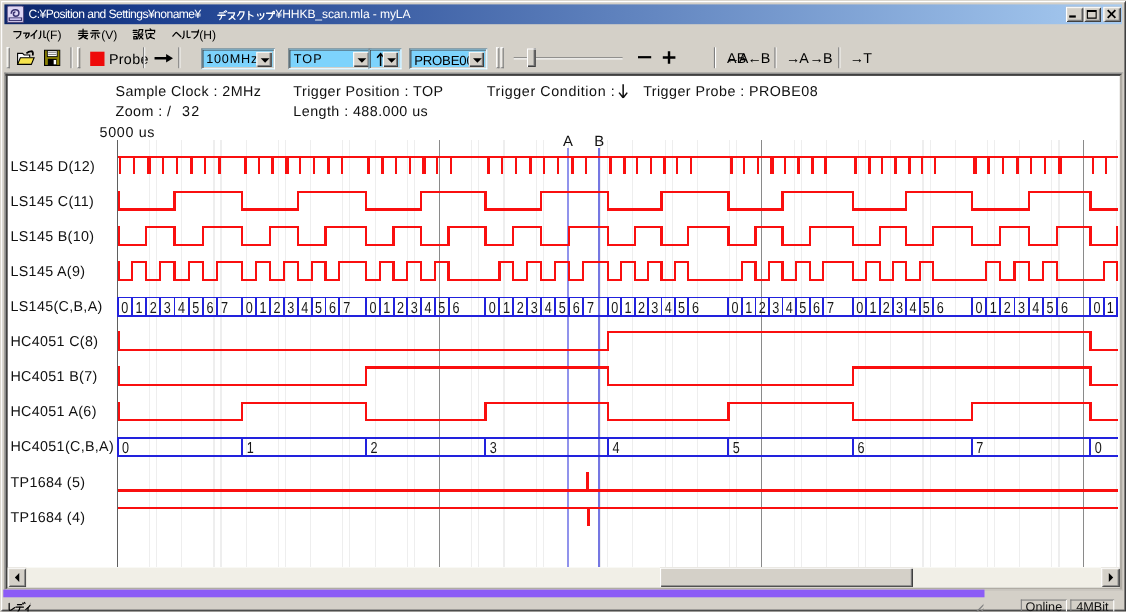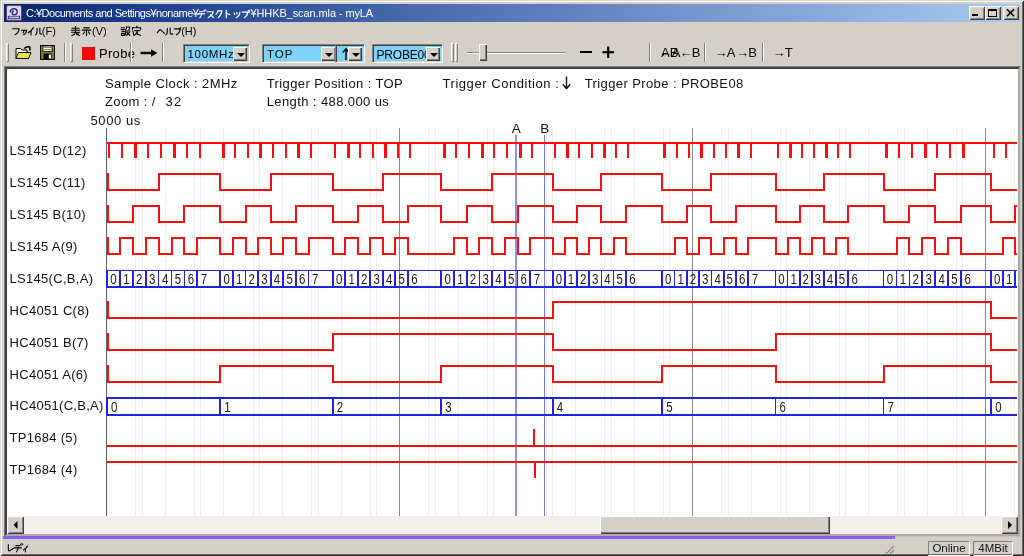--- a/index.html
+++ b/index.html
@@ -20,34 +20,34 @@
  box-shadow:inset 1px 1px 0 #fff, inset -1px -1px 0 #404040, inset -2px -2px 0 #808080}
 .cbtn:after{content:"";position:absolute;left:4px;top:6px;border:4px solid transparent;border-top:4px solid #000}
 .ctext{position:absolute;left:4px;top:2.5px;letter-spacing:0.1px}
 .client{left:4px;top:66px;width:1017px;height:471px;border:1px solid;border-color:#808080 #c8c4bc #c8c4bc #808080}
 .client2{position:absolute;left:0;top:0;width:1015px;height:469px;border:2px solid;border-color:#404040 #b0aca4 #b0aca4 #404040;background:#fff}
 .sb{position:absolute;left:0px;top:447px;width:1011px;height:18px;background:#f1efe7}
 .sbtn{position:absolute;top:0;width:17px;height:18px;background:#d4d0c8;
  box-shadow:inset 1px 1px 0 #fff, inset -1px -1px 0 #404040, inset 2px 2px 0 #dcd8d0, inset -2px -2px 0 #808080}
 .thumb{position:absolute;top:0;height:18px;background:#d4d0c8;
  box-shadow:inset 1px 1px 0 #fff, inset -1px -1px 0 #404040, inset -2px -2px 0 #808080}
-.status{left:3px;top:536px;width:892px;height:17px;background:#d4d0c8;border-top:3px solid #8b5cf6;font-size:11.5px}
+.status{left:3px;top:536px;width:892px;height:17px;background:#d4d0c8;border-top:7px solid #8b5cf6;font-size:11.5px}
 .spanel{position:absolute;top:2px;height:15px;border:1px solid;border-color:#808080 #fff #fff #808080;text-align:center;font-size:11.5px;color:#111}
 .toolgroup{position:absolute;font-size:13px;color:#000;white-space:nowrap;letter-spacing:-0.8px}
 
 </style></head><body>
 <div class="win">
 <div class="abs title">
 <svg class="abs" style="left:2px;top:1px" width="16" height="16" viewBox="0 0 16 16">
         <rect x="0.5" y="0.5" width="15" height="15" rx="1.5" fill="#ddd6f4" stroke="#50487e"></rect>
         <path d="M4.2,7.6 Q4.2,3.8 8,3.8 Q11.2,3.8 11.2,6.8 Q11.2,9.8 8.2,9.8 Q6.2,9.8 6.2,7.8 Q6.2,6 8,6" stroke="#3a3370" stroke-width="1.4" fill="none"></path>
         <rect x="1.8" y="10.8" width="12.4" height="3.4" fill="#3f3873"></rect>
         <rect x="3" y="11.6" width="10" height="1.6" fill="#c8c0e8"></rect>
       </svg>
-<div class="ttext">C:¥Documents and Settings¥noname¥</div>
+<div class="ttext">C:¥Position and Settings¥noname¥</div>
 <div class="abs" id="dtp" style="left:193px;top:3.5px;line-height:0"><svg width="52.8" height="12" viewBox="0 0 52.8 12" style="vertical-align:-2px">
           <g transform="translate(0.00,1.50) scale(0.750)" stroke="#fff" stroke-width="1.60" fill="none" stroke-linecap="round">
             <path d="M3.2,3 H8.4"></path>
             <path d="M1.4,5.8 H10.2"></path>
             <path d="M6,5.8 Q6,9.4 3.8,11"></path>
             <path d="M9.2,1.2 L10.2,2.2"></path>
             <path d="M11,0.4 L12,1.4"></path>
           </g>
           <g transform="translate(8.80,1.50) scale(0.750)" stroke="#fff" stroke-width="1.60" fill="none" stroke-linecap="round">
             <path d="M2,3 H9.8 Q9.8,6.6 3.4,10.8"></path>

